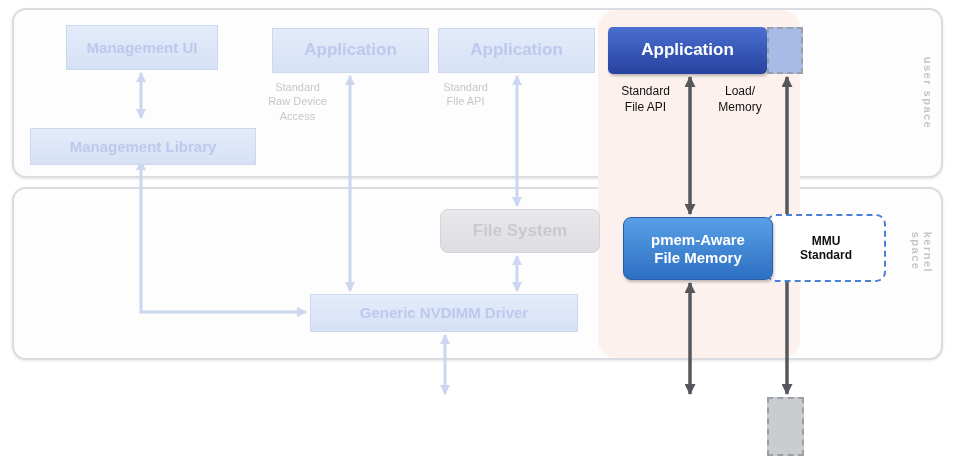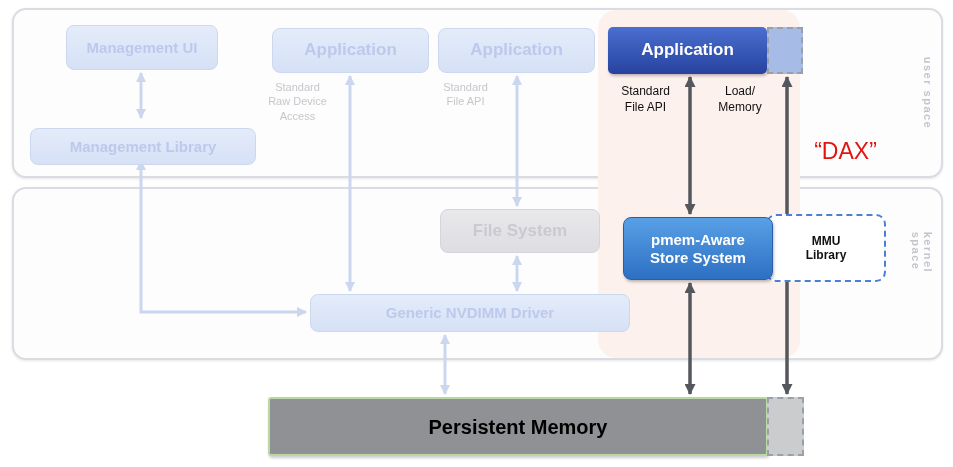--- a/index.html
+++ b/index.html
@@ -42,21 +42,21 @@
     position: absolute;
     display: flex; align-items: center; justify-content: center;
     text-align: center;
     font-weight: bold;
     white-space: pre-line;
     line-height: 1.2;
   }
   .faded-blue {
     background: linear-gradient(180deg, #e4ecfa, #d6e1f6);
     border: 1px solid #ccd8f0;
-    border-radius: 8px;
+    border-radius: 0;
     color: var(--faded-box-text, #bdc9ec);
   }
   .faded-gray {
     background: linear-gradient(180deg, #e9e9ec, #dddde2);
     border: 1px solid #d4d4da;
     border-radius: 8px;
     color: var(--faded-gray-text, #c9c9cf);
   }
   .app-dax-box {
     background: linear-gradient(180deg, var(--app-box-top, #4a6fd0), var(--app-box-bottom, #27429e));
@@ -150,25 +150,23 @@
 
   <div class="label label-faded" style="left:250px; top:80px; width:95px;">Standard
 Raw Device
 Access</div>
   <div class="label label-faded" style="left:418px; top:80px; width:95px;">Standard
 File API</div>
   <div class="label label-dark" style="left:598px; top:84px; width:95px;">Standard
 File API</div>
   <div class="label label-dark" style="left:697px; top:84px; width:86px;">Load/
 Memory</div>
-  <div class="label label-dax" style="left:798px; top:139px; width:95px;">“DAX”</div>
 
   <div class="box faded-gray" style="left:440px; top:209px; width:160px; height:44px; font-size:17px;">File System</div>
   <div class="box mmu-box" style="left:766px; top:214px; width:120px; height:68px;">MMU
-Library</div>
+Standard</div>
   <div class="box pmem-fs-box" style="left:623px; top:217px; width:150px; height:63px;">pmem-Aware
-Store System</div>
-  <div class="box faded-blue" style="left:310px; top:294px; width:320px; height:38px; font-size:15px;">Generic NVDIMM Driver</div>
+File Memory</div>
+  <div class="box faded-blue" style="left:310px; top:294px; width:268px; height:38px; font-size:15px;">Generic NVDIMM Driver</div>
 
-  <div class="box pm-box" style="left:268px; top:397px; width:500px; height:59px;">Persistent Memory</div>
   <div class="box pm-segment" style="left:767px; top:397px; width:37px; height:59px;"></div>
 
 </div>
 
 </body></html>

